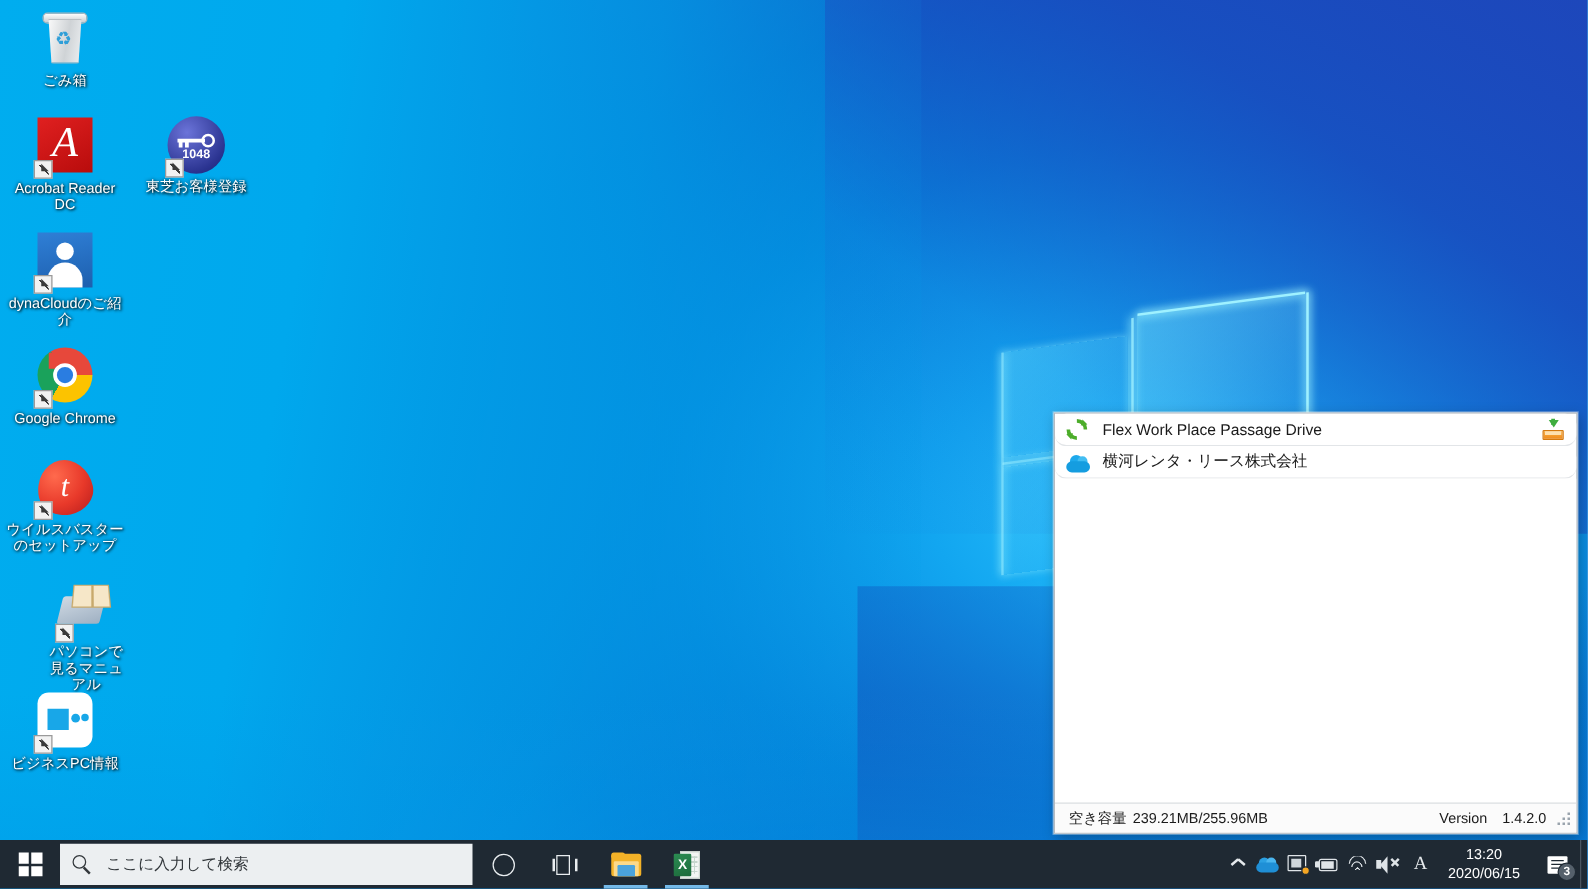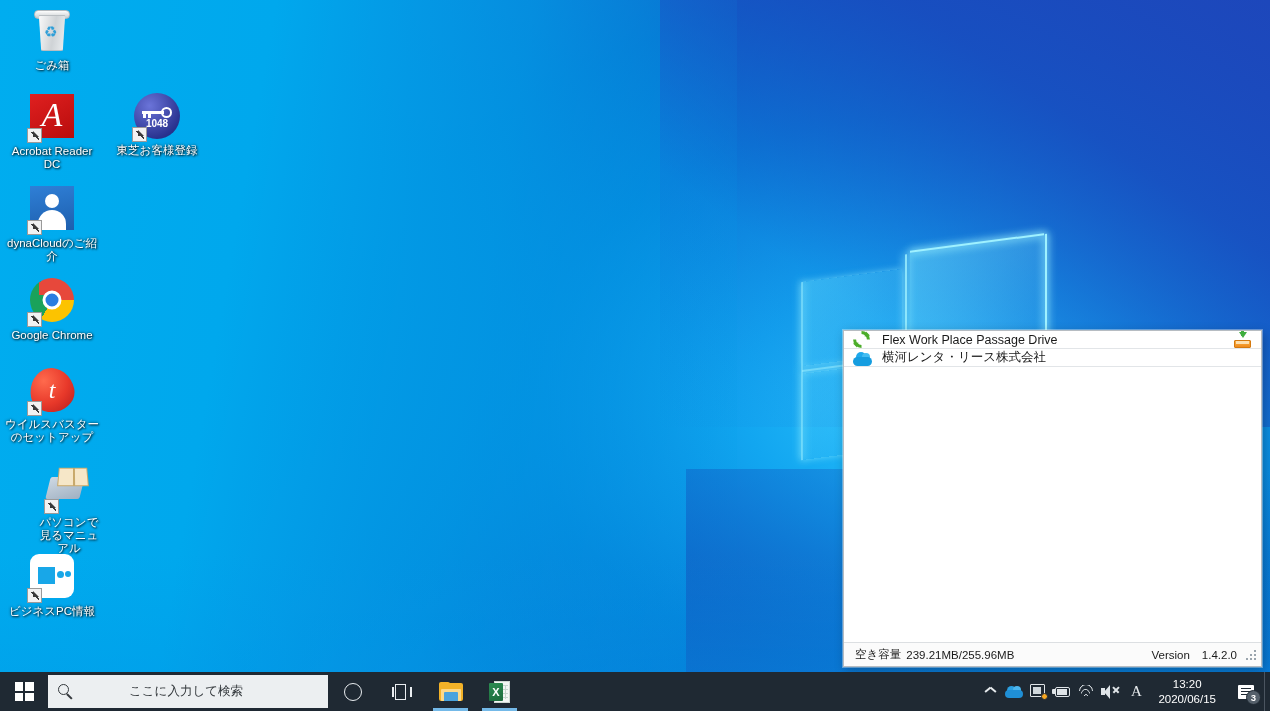--- a/index.html
+++ b/index.html
@@ -223,27 +223,28 @@
     position: absolute;
     left: 843px; top: 330px;
     width: 419px; height: 337px;
     background: #ffffff;
     border: 1px solid #b6bcc2;
     box-shadow: 0 0 0 1px rgba(255,255,255,.35), 2px 3px 10px rgba(0,0,0,.28);
     display: flex; flex-direction: column;
     font-family: "Liberation Sans", sans-serif;
   }
   #app-window .row {
-    height: 18px;
+    height: 26px;
     display: flex; align-items: center;
     padding: 0 9px 0 9px;
     border-bottom: 1px solid #e2e5e8;
     background: #ffffff;
     font-size: 12.5px;
     color: #1a1a1a;
+    border-radius: 9px;
   }
   #app-window .row .r-icon {
     width: 20px; height: 20px;
     margin-right: 9px;
     position: relative;
     flex: 0 0 20px;
   }
   #app-window .row .r-label { flex: 1 1 auto; white-space: nowrap; overflow: hidden; }
   #app-window .row .r-action {
     width: 20px; height: 20px; position: relative; flex: 0 0 20px;
@@ -326,26 +327,25 @@
     cursor:pointer;
   }
   #start-btn .winlogo { width:19px;height:19px;position:relative; }
   #start-btn .winlogo i{position:absolute;background:#ffffff;}
   #start-btn .winlogo i:nth-child(1){left:0;top:0;width:8.5px;height:8.5px;}
   #start-btn .winlogo i:nth-child(2){right:0;top:0;width:8.5px;height:8.5px;}
   #start-btn .winlogo i:nth-child(3){left:0;bottom:0;width:8.5px;height:8.5px;}
   #start-btn .winlogo i:nth-child(4){right:0;bottom:0;width:8.5px;height:8.5px;}
 
   #search-box {
-    width: 280px; margin: 3px 0 3px 0;
+    width: 330px; margin: 3px 0 3px 0;
     background: #eceff1;
     display:flex; align-items:center;
     padding: 0 10px;
     cursor: text;
-    gap: 44px;
   }
   #search-box .s-icon { width:16px;height:16px;margin-right:11px;position:relative;flex:0 0 16px; }
   #search-box .s-icon .ring{position:absolute;left:0;top:0;width:11px;height:11px;border:1.6px solid #33383c;border-radius:50%;}
   #search-box .s-icon .handle{position:absolute;left:9px;top:9.5px;width:7px;height:1.7px;background:#33383c;transform:rotate(45deg);transform-origin:left center;}
   #search-box .s-text { font-size:12.5px;color:#31363a; }
 
   .tb-btn {
     width: 49px; display:flex;align-items:center;justify-content:center;
     position:relative; cursor:pointer;
   }

